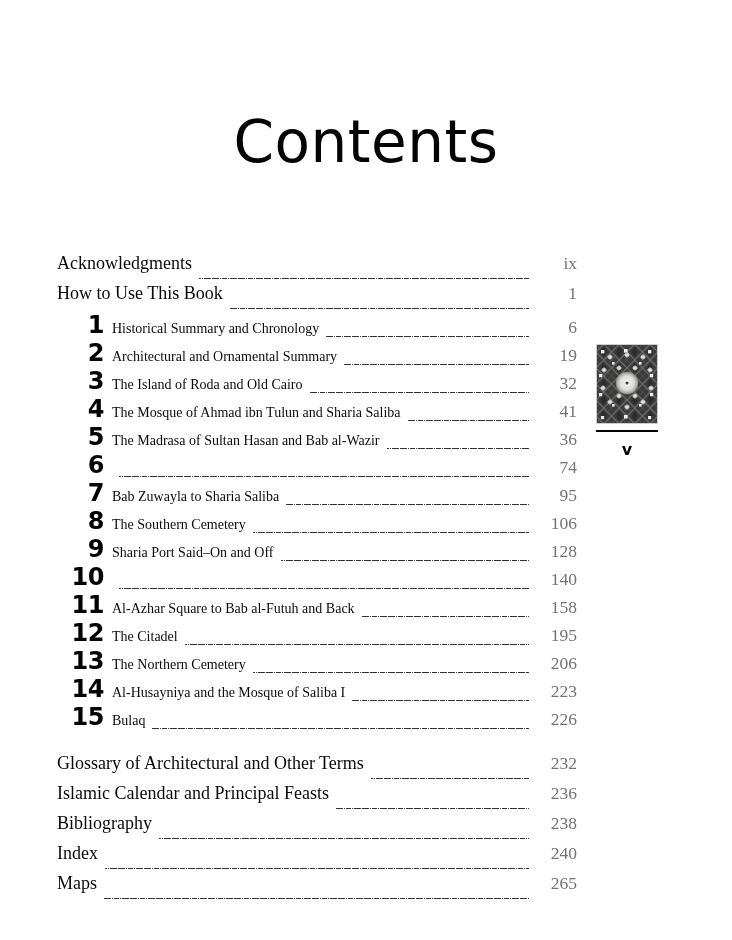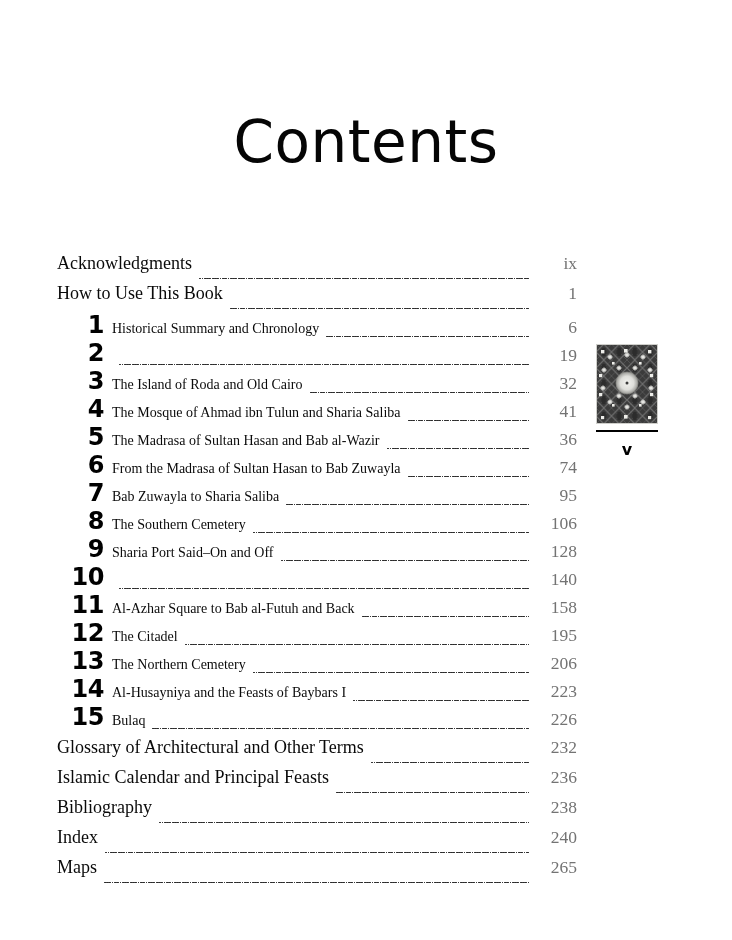--- a/index.html
+++ b/index.html
@@ -169,20 +169,21 @@
 
   <div class="toc-row chapter">
     <span class="chap-num">1</span>
     <span class="entry-title">Historical Summary and Chronology</span>
     <span class="leader"></span>
     <span class="page-num">6</span>
   </div>
 
   <div class="toc-row chapter">
     <span class="chap-num">2</span>
+    <span class="entry-title">Architectural and Ornamental Summary</span>
     <span class="leader"></span>
     <span class="page-num">19</span>
   </div>
 
   <div class="toc-row chapter">
     <span class="chap-num">3</span>
     <span class="entry-title">The Island of Roda and Old Cairo</span>
     <span class="leader"></span>
     <span class="page-num">32</span>
   </div>
@@ -196,21 +197,20 @@
 
   <div class="toc-row chapter">
     <span class="chap-num">5</span>
     <span class="entry-title">The Madrasa of Sultan Hasan and Bab al-Wazir</span>
     <span class="leader"></span>
     <span class="page-num">36</span>
   </div>
 
   <div class="toc-row chapter">
     <span class="chap-num">6</span>
-    <span class="entry-title">From the Madrasa of Sultan Hasan to Bab Zuwayla</span>
     <span class="leader"></span>
     <span class="page-num">74</span>
   </div>
 
   <div class="toc-row chapter">
     <span class="chap-num">7</span>
     <span class="entry-title">Bab Zuwayla to Sharia Saliba</span>
     <span class="leader"></span>
     <span class="page-num">95</span>
   </div>
@@ -251,33 +251,33 @@
 
   <div class="toc-row chapter">
     <span class="chap-num">13</span>
     <span class="entry-title">The Northern Cemetery</span>
     <span class="leader"></span>
     <span class="page-num">206</span>
   </div>
 
   <div class="toc-row chapter">
     <span class="chap-num">14</span>
-    <span class="entry-title">Al-Husayniya and the Feasts of Baybars I</span>
+    <span class="entry-title">Al-Husayniya and the Mosque of Saliba I</span>
     <span class="leader"></span>
     <span class="page-num">223</span>
   </div>
 
   <div class="toc-row chapter">
     <span class="chap-num">15</span>
     <span class="entry-title">Bulaq</span>
     <span class="leader"></span>
     <span class="page-num">226</span>
   </div>
 
-  <div class="toc-row matter" style="margin-top:4px;">
+  <div class="toc-row matter" style="margin-top:20px;">
     <span class="matter-title">Glossary of Architectural and Other Terms</span>
     <span class="leader"></span>
     <span class="page-num">232</span>
   </div>
 
   <div class="toc-row matter">
     <span class="matter-title">Islamic Calendar and Principal Feasts</span>
     <span class="leader"></span>
     <span class="page-num">236</span>
   </div>

